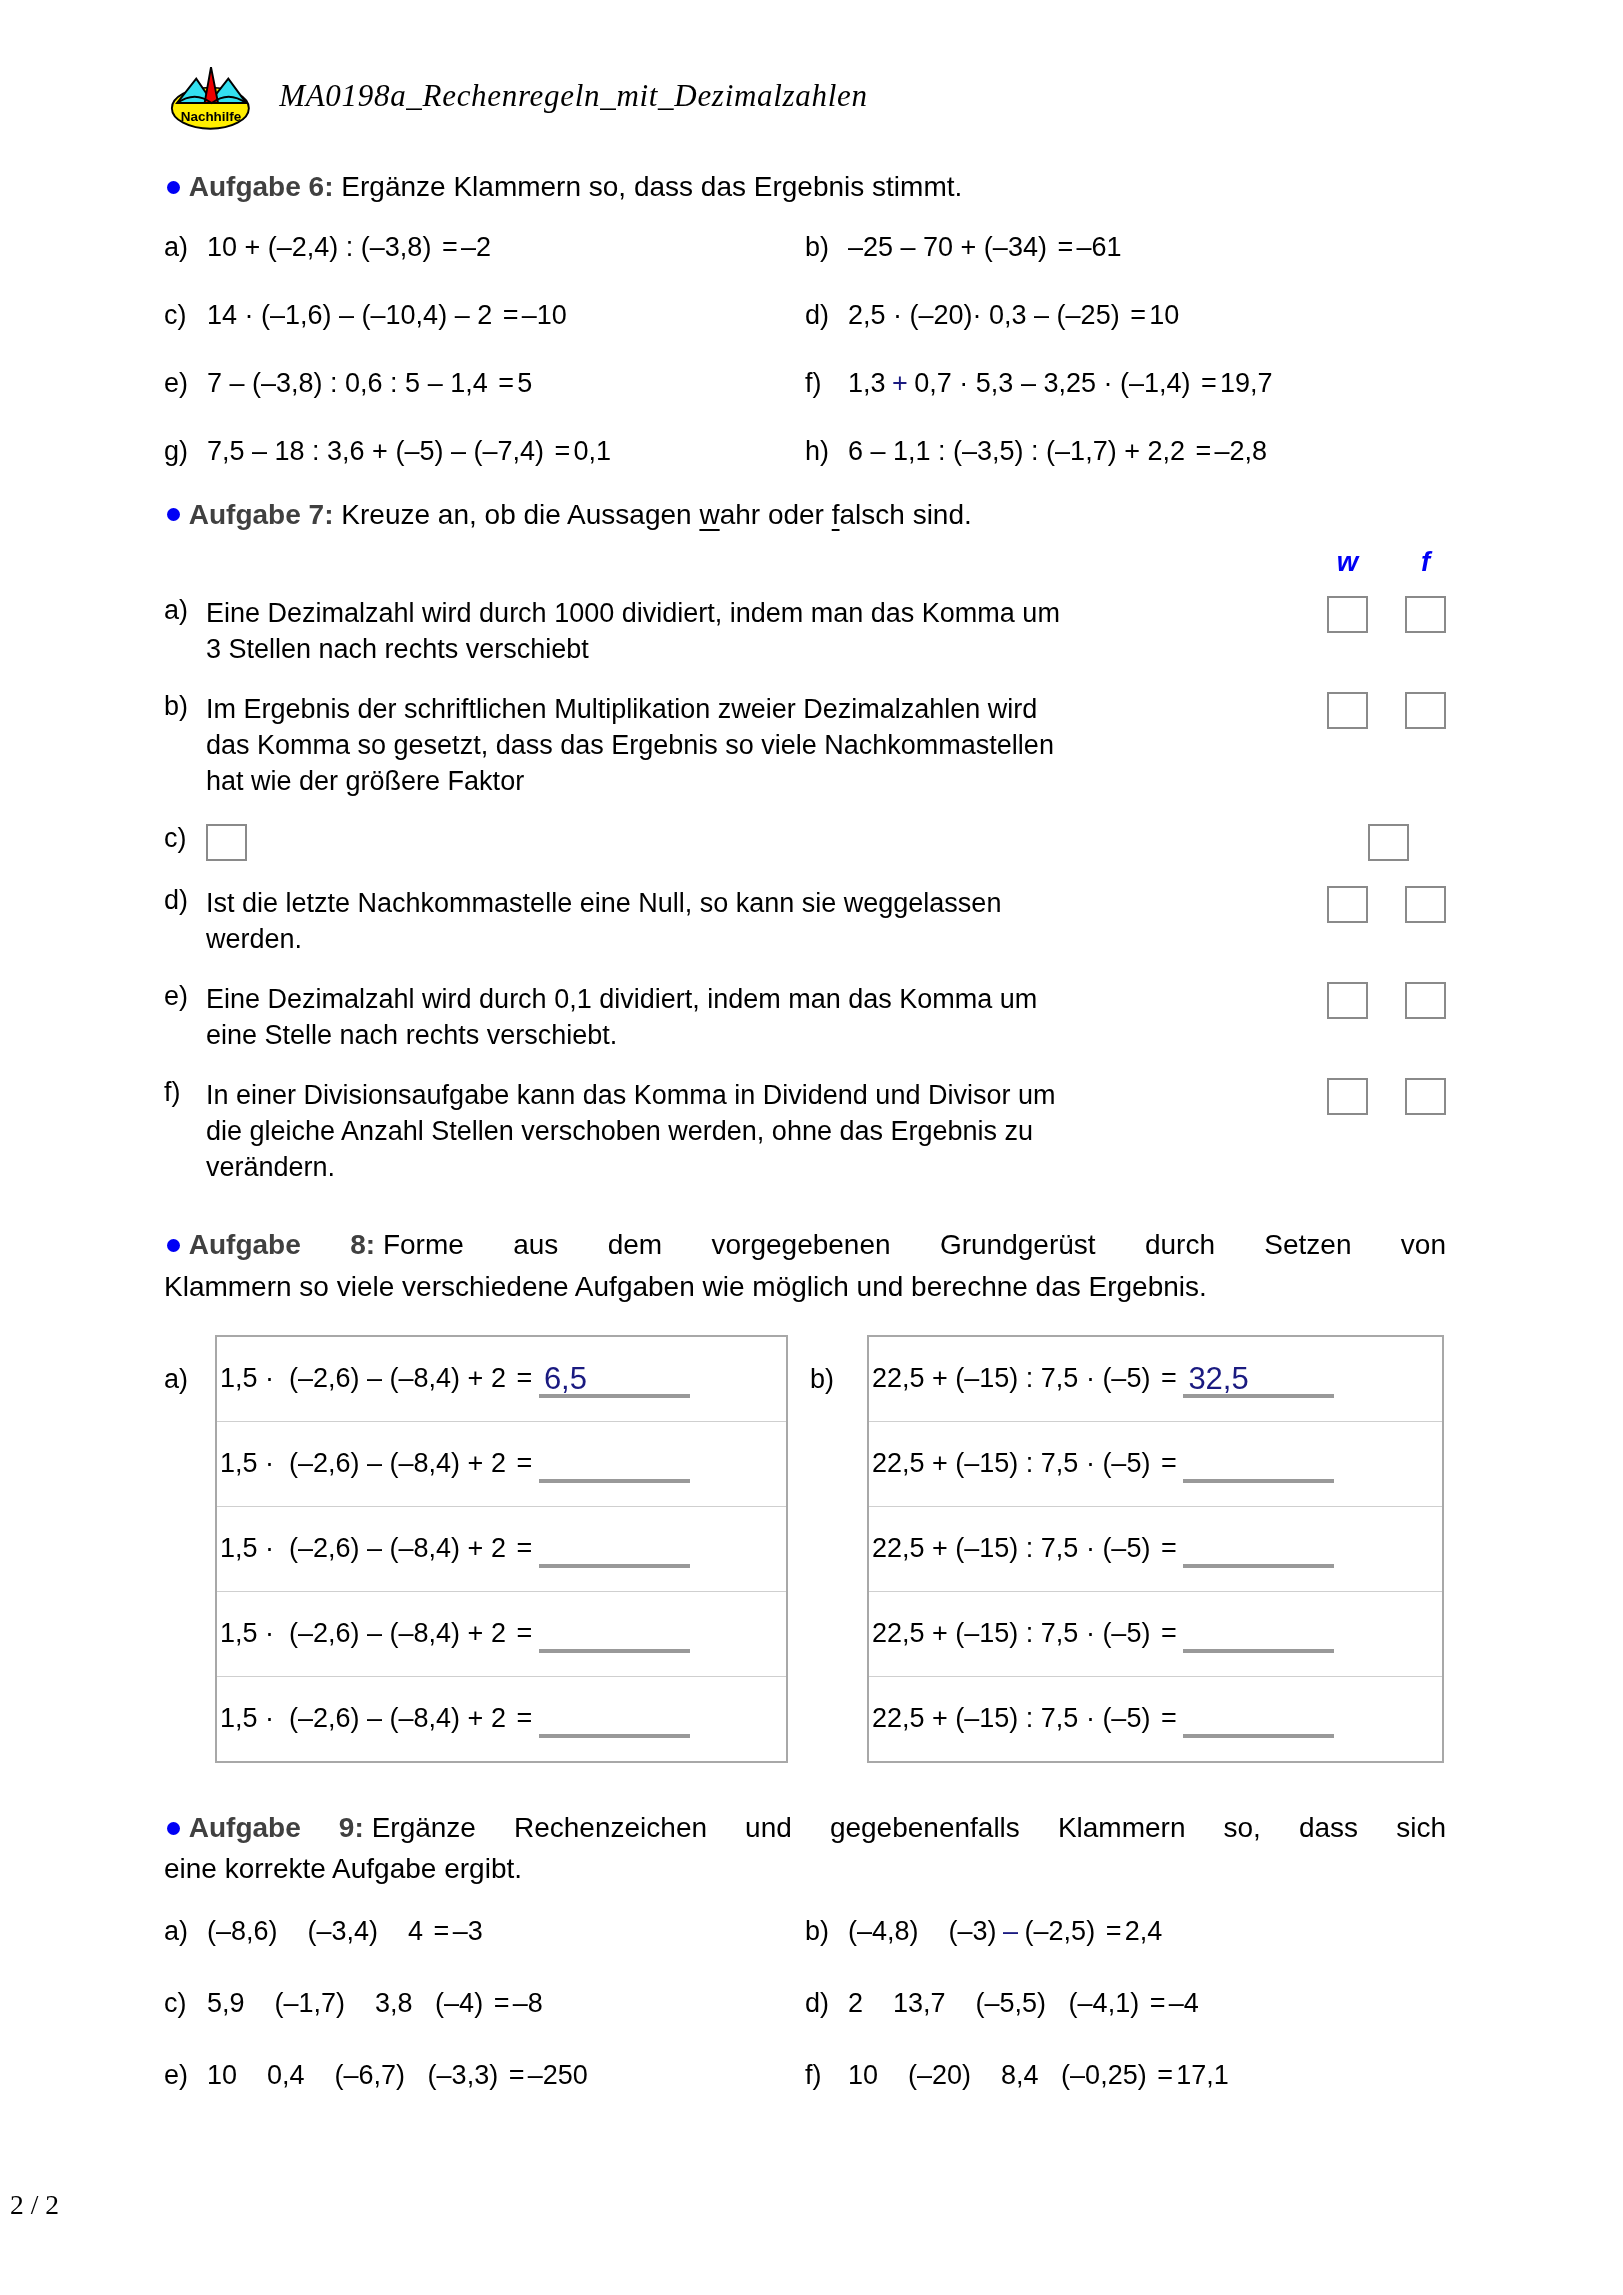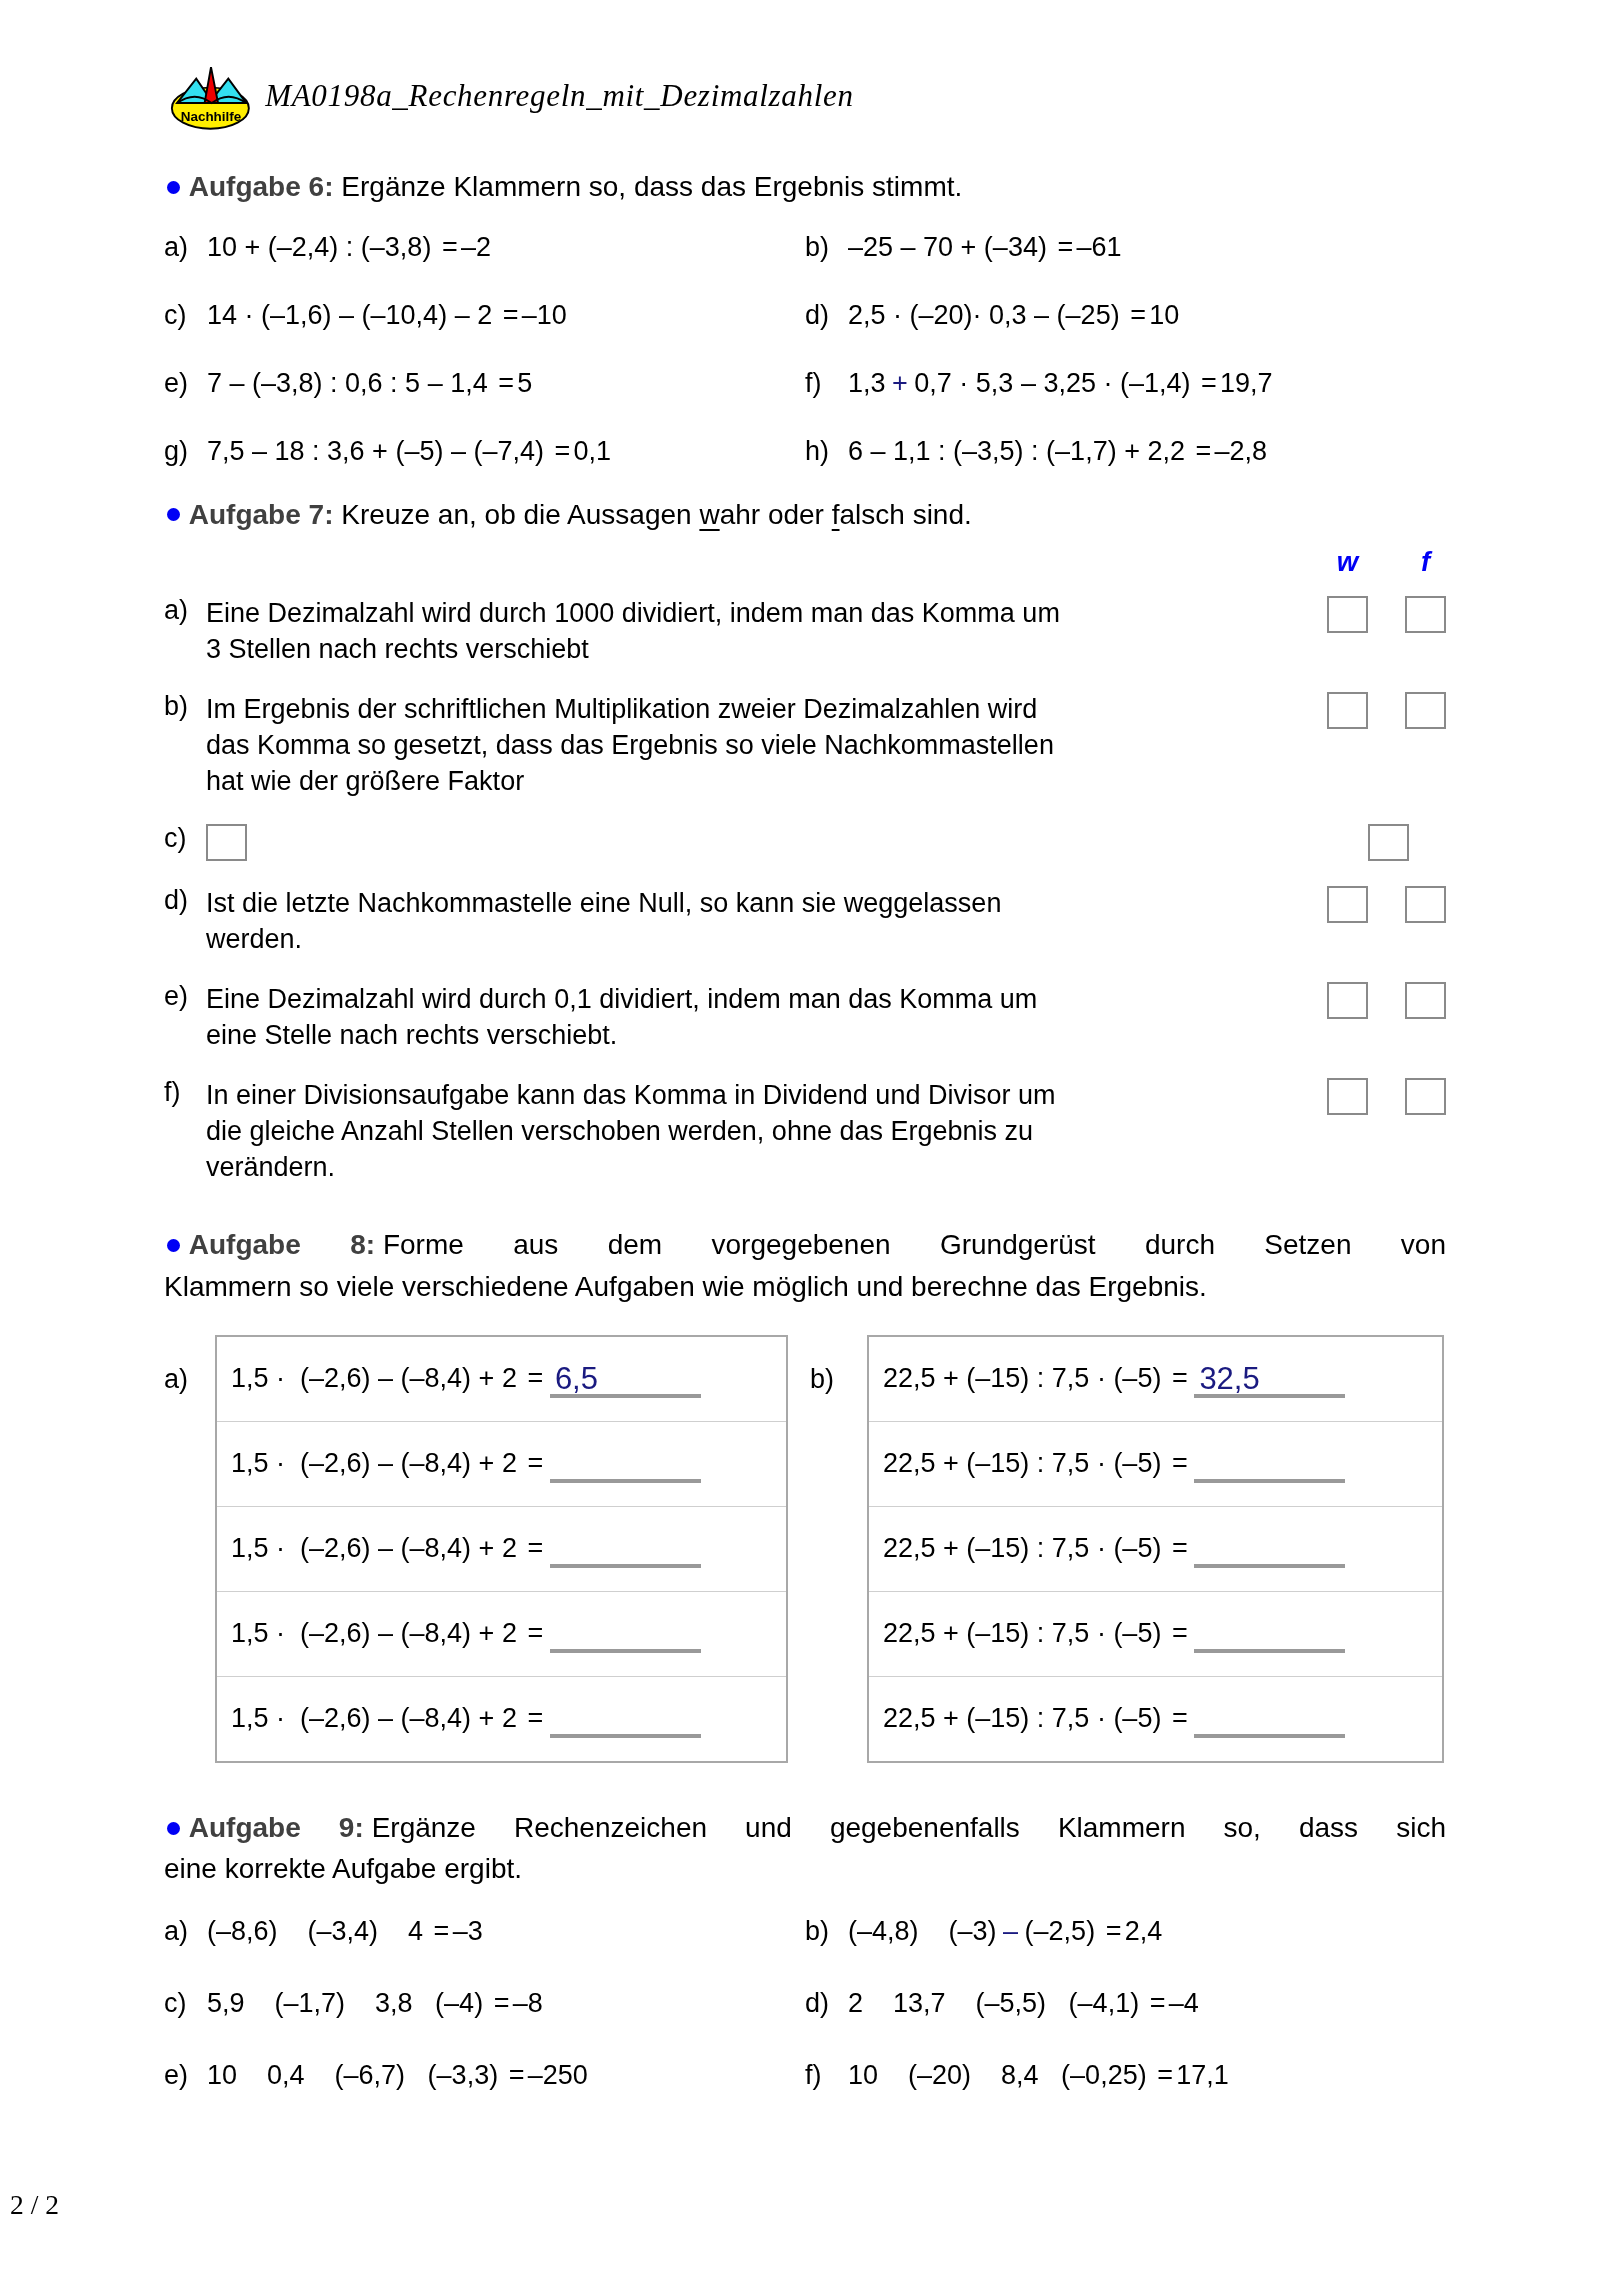--- a/index.html
+++ b/index.html
@@ -1,21 +1,21 @@
 <!DOCTYPE html>
 <html style="font-size:10.5px"><head>
 <meta charset="utf-8">
 <style>
   html,body{margin:0;padding:0;background:#ffffff;}
   body{width:1623px;height:2295px;position:relative;font-family:"Liberation Sans",sans-serif;color:#000;}
   .sheet{position:absolute;inset:0;}
   .content{margin:0 177px 0 164px;}
 
   
-  .hdr{display:flex;align-items:center;gap:12px;padding:62px 0 0 5.2px;}
+  .hdr{display:flex;align-items:center;gap:26px;padding:62px 0 0 5.2px;}
   .hdr-title{font-family:"Liberation Serif",serif;font-style:italic;font-size:31px;letter-spacing:0.7px;}
 
   
   .heading{font-size:28px;line-height:1.25;}
   .bullet{display:inline-block;width:13px;height:13px;border-radius:50%;background:#0000f5;margin:0 9.2px 2.6px 2.6px;vertical-align:middle;}
   .hlabel{color:#404040;font-weight:bold;margin-right:7.9px;}
   .just{text-align:justify;text-align-last:justify;}
   .hline2{margin-top:6.5px;}
 
   
@@ -34,21 +34,21 @@
   .a7item{display:grid;grid-template-columns:42px 1fr 41px 37px 41px;align-items:start;margin-bottom:23.6px;font-size:27px;}
   .a7text{white-space:pre-line;line-height:1.34;padding-right:19.6px;}
   .cb{width:41px;height:37px;border:2.6px solid #8a8a8a;box-sizing:border-box;background:#fff;margin-top:1.3px;}
   .u{text-decoration:underline;text-underline-offset:4.6px;}
 
   
   .a8wrap{display:grid;grid-template-columns:51px 573px 79px 577px;margin-top:31px;align-items:start;font-size:27px;}
   .boxlabel{padding-top:29px;}
   .boxlabel.b{padding-left:22px;box-sizing:border-box;}
   .gbox{border:2px solid #a8a8a8;}
-  .grow{height:84px;display:flex;align-items:center;padding-left:14px;border-bottom:1.3px solid #cfcfcf;}
+  .grow{height:84px;display:flex;align-items:center;padding-left:3px;border-bottom:1.3px solid #cfcfcf;}
   .grow:last-child{border-bottom:none;}
   .blank{display:inline-block;width:151px;height:35px;border-bottom:4.6px solid #999;margin-left:6.5px;position:relative;}
   .blank-ans{position:absolute;left:5.2px;bottom:-2.6px;color:#1a1a80;font-size:31px;}
 
   
   .a9{display:grid;grid-template-columns:1fr 1fr;row-gap:41px;margin-top:30px;font-size:27px;}
   .a9 .cell{display:flex;align-items:baseline;}
 
   
   .footer{position:absolute;top:2189px;left:0;width:1623px;font-family:"Liberation Serif",serif;font-size:27.5px;padding-left:10px;}

